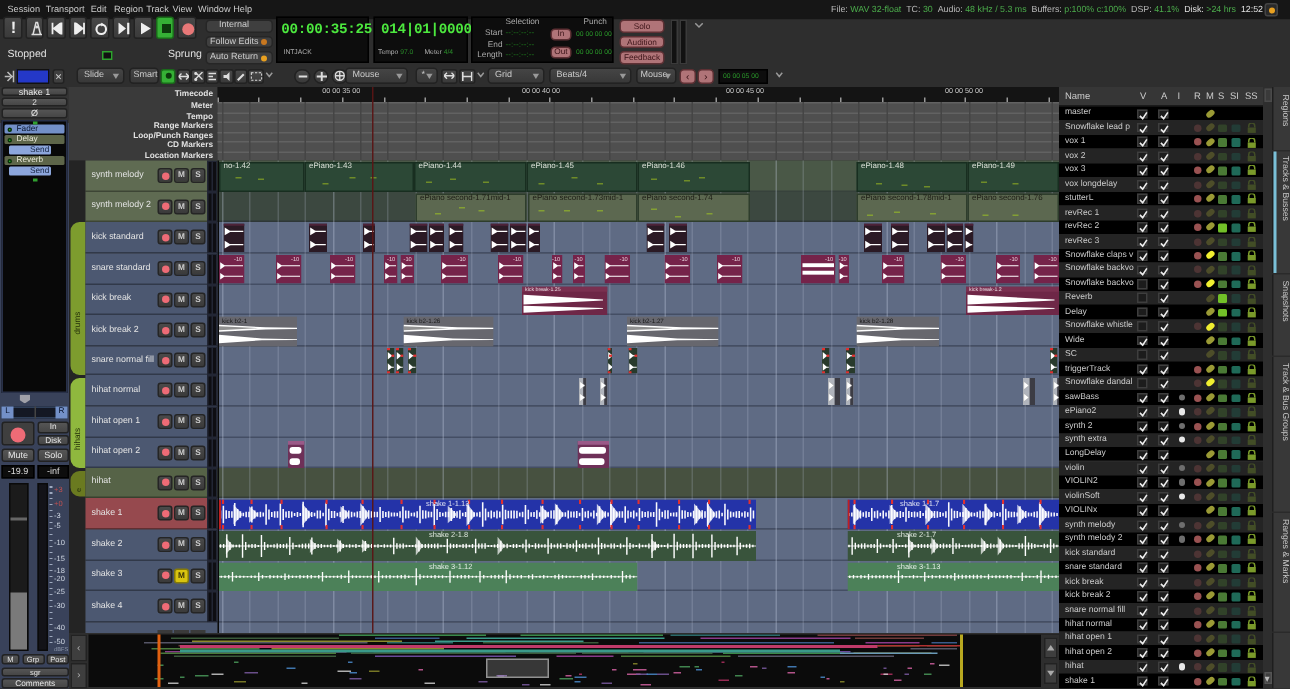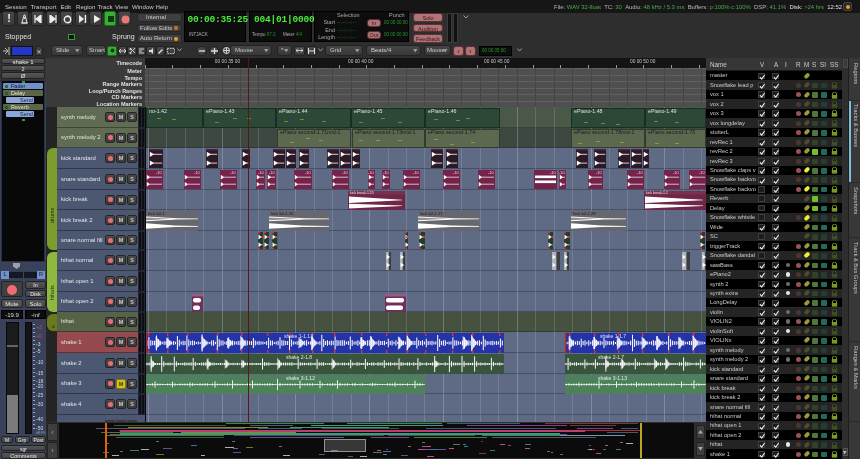--- a/index.html
+++ b/index.html
@@ -67,21 +67,21 @@
 <div style="position:absolute;left:137px;top:23.5px;width:45px;height:8.5px;background:#3f3f3f;border:1px solid #262626;border-radius:3px;"></div>
 <div style="position:absolute;left:140px;top:24.5px;font-size:6px;line-height:7px;color:#ccc;white-space:nowrap;">Follow Edits</div>
 <div style="position:absolute;left:174px;top:26px;width:4px;height:4px;background:#c87820;border-radius:50%;"></div>
 <div style="position:absolute;left:137px;top:34px;width:45px;height:8.5px;background:#3f3f3f;border:1px solid #262626;border-radius:3px;"></div>
 <div style="position:absolute;left:140px;top:35px;font-size:6px;line-height:7px;color:#ccc;white-space:nowrap;">Auto Return</div>
 <div style="position:absolute;left:174px;top:36.5px;width:4px;height:4px;background:#e8a020;border-radius:50%;"></div>
 <div style="position:absolute;left:184px;top:11px;width:62px;height:31px;background:#0d0d0d;border:1px solid #000;"></div>
 <div style="position:absolute;left:187.5px;top:15px;font-size:9.5px;line-height:10.5px;color:#4ce83e;white-space:nowrap;font-family:'Liberation Mono',monospace;letter-spacing:-0.2px;font-weight:bold;">00:00:35:25</div>
 <div style="position:absolute;left:189px;top:31.5px;font-size:4.5px;line-height:5.5px;color:#b0b0b0;white-space:nowrap;">INTJACK</div>
 <div style="position:absolute;left:249px;top:11px;width:63px;height:31px;background:#0d0d0d;border:1px solid #000;"></div>
-<div style="position:absolute;left:254px;top:15px;font-size:9.5px;line-height:10.5px;color:#4ce83e;white-space:nowrap;font-family:'Liberation Mono',monospace;letter-spacing:-0.2px;font-weight:bold;">004|01|0000</div>
+<div style="position:absolute;left:254px;top:15px;font-size:9.5px;line-height:10.5px;color:#4ce83e;white-space:nowrap;font-family:'Liberation Mono',monospace;letter-spacing:-0.2px;font-weight:bold;">014|01|0000</div>
 <div style="position:absolute;left:252px;top:31.5px;font-size:4.5px;line-height:5.5px;color:#b0b0b0;white-space:nowrap;">Tempo <span style="color:#2a8a2a">97.0</span></div>
 <div style="position:absolute;left:283px;top:31.5px;font-size:4.5px;line-height:5.5px;color:#b0b0b0;white-space:nowrap;">Meter <span style="color:#2a8a2a">4/4</span></div>
 <div style="position:absolute;left:314px;top:11px;width:95px;height:31px;background:#0d0d0d;border:1px solid #000;"></div>
 <div style="position:absolute;left:337px;top:12px;font-size:5.5px;line-height:6.5px;color:#aaa;white-space:nowrap;">Selection</div>
 <div style="position:absolute;left:389px;top:12px;font-size:5.5px;line-height:6.5px;color:#aaa;white-space:nowrap;">Punch</div>
 <div style="position:absolute;left:315px;top:19.0px;width:20px;text-align:right;font-size:5.5px;line-height:6.5px;color:#aaa;">Start</div>
 <div style="position:absolute;left:337px;top:19.0px;font-size:5.5px;line-height:6.5px;color:#1d7a1d;white-space:nowrap;">--:--:--:--</div>
 <div style="position:absolute;left:315px;top:26.5px;width:20px;text-align:right;font-size:5.5px;line-height:6.5px;color:#aaa;">End</div>
 <div style="position:absolute;left:337px;top:26.5px;font-size:5.5px;line-height:6.5px;color:#1d7a1d;white-space:nowrap;">--:--:--:--</div>
 <div style="position:absolute;left:315px;top:34.0px;width:20px;text-align:right;font-size:5.5px;line-height:6.5px;color:#aaa;">Length</div>

